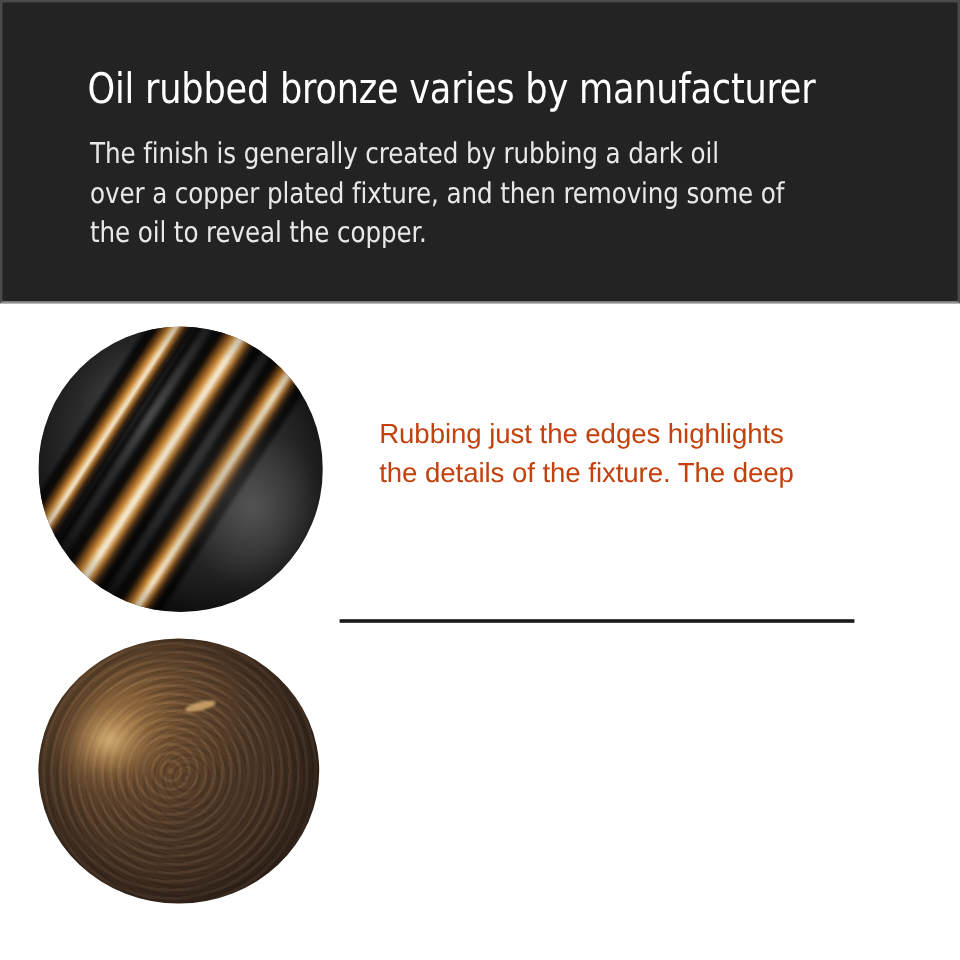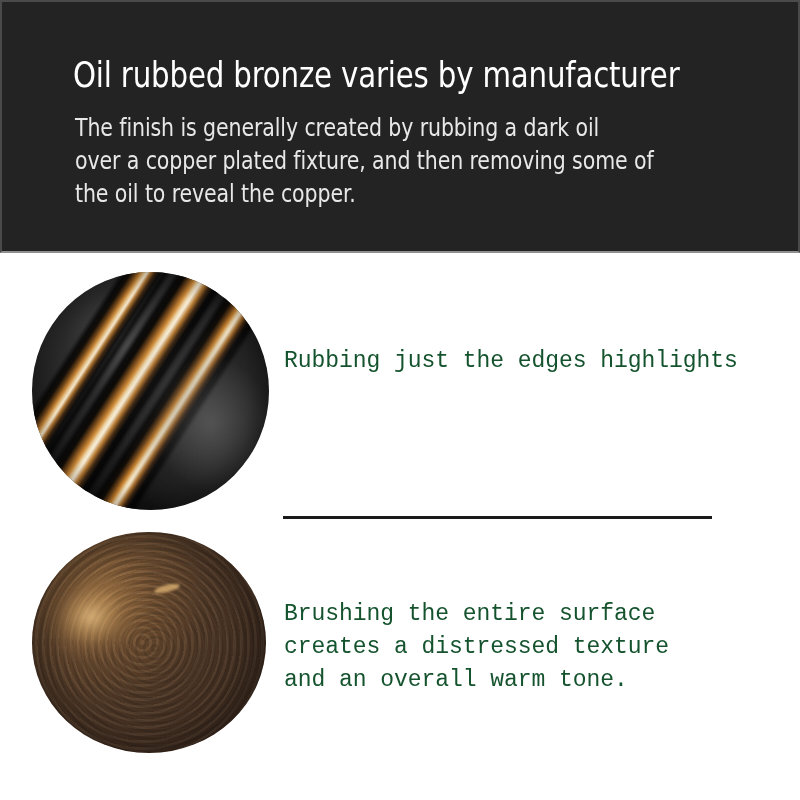--- a/index.html
+++ b/index.html
@@ -254,23 +254,23 @@
       rgba(0,0,0,0) 52%,
       rgba(0,0,0,0.28) 80%,
       rgba(0,0,0,0.55) 97%,
       rgba(0,0,0,0.65) 100%);
     pointer-events: none;
   }
 
   
   .caption {
     position: absolute;
-    left: 284px;
-    color: #14532d;
-    font-family: Liberation Mono, monospace;
+    left: 316px;
+    color: #c2410c;
+    font-family: Liberation Sans, sans-serif;
     font-size: 23px;
     line-height: 33px;
     letter-spacing: -0.05px;
     width: 420px;
   }
   .caption .line { display: block; white-space: nowrap; }
   #caption-polished { top: 92px; }   
   #caption-brushed  { top: 345px; }  
 
   
@@ -305,32 +305,28 @@
       <div class="stripe-thin thin-1"></div>
       <div class="stripe stripe-b"></div>
       <div class="stripe-thin thin-2"></div>
       <div class="stripe stripe-c"></div>
       <div class="stripe-thin thin-3"></div>
       <div class="sheen-overlay"></div>
     </div>
 
     <div class="caption" id="caption-polished">
       <span class="line">Rubbing just the edges highlights</span>
+      <span class="line">the details of the fixture. The deep</span>
     </div>
 
     <div class="divider"></div>
 
     <div class="swatch" id="swatch-brushed">
       <div class="brush-rings-2"></div>
       <div class="brush-rings"></div>
       <div class="brush-highlight"></div>
       <div class="brush-speck"></div>
       <div class="brush-vignette"></div>
     </div>
 
-    <div class="caption" id="caption-brushed">
-      <span class="line">Brushing the entire surface</span>
-      <span class="line">creates a distressed texture</span>
-      <span class="line">and an overall warm tone.</span>
-    </div>
 
   </div>
 </div>
 
 </body></html>

